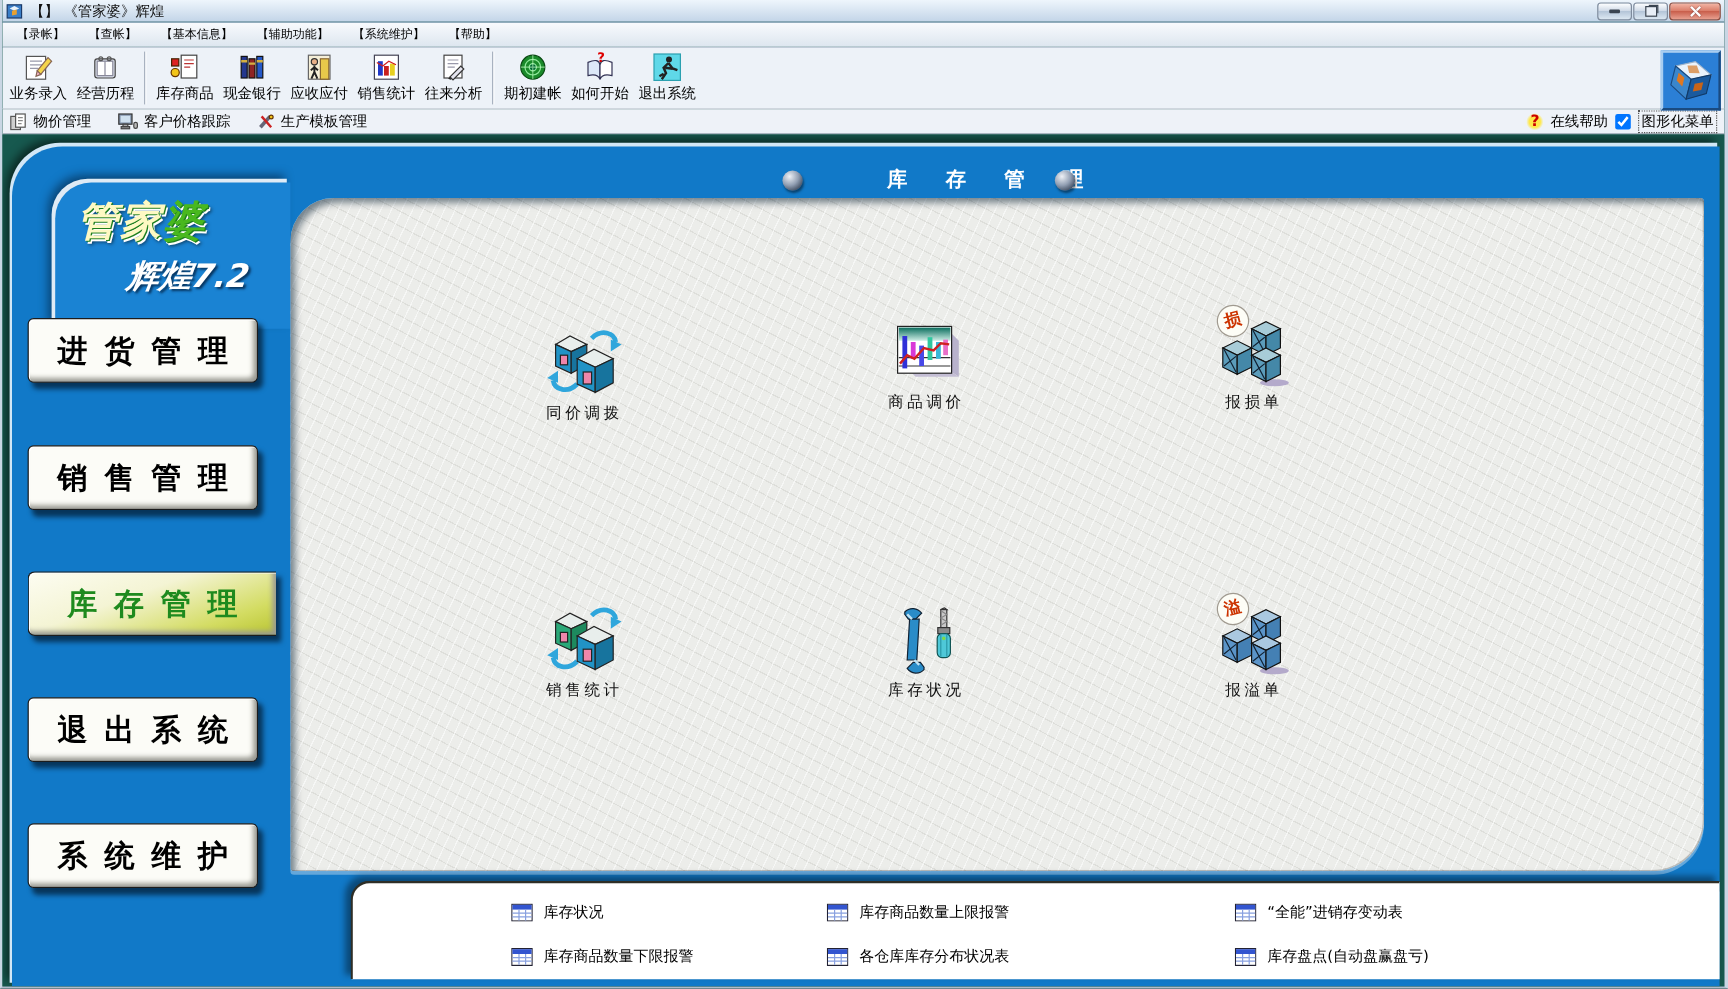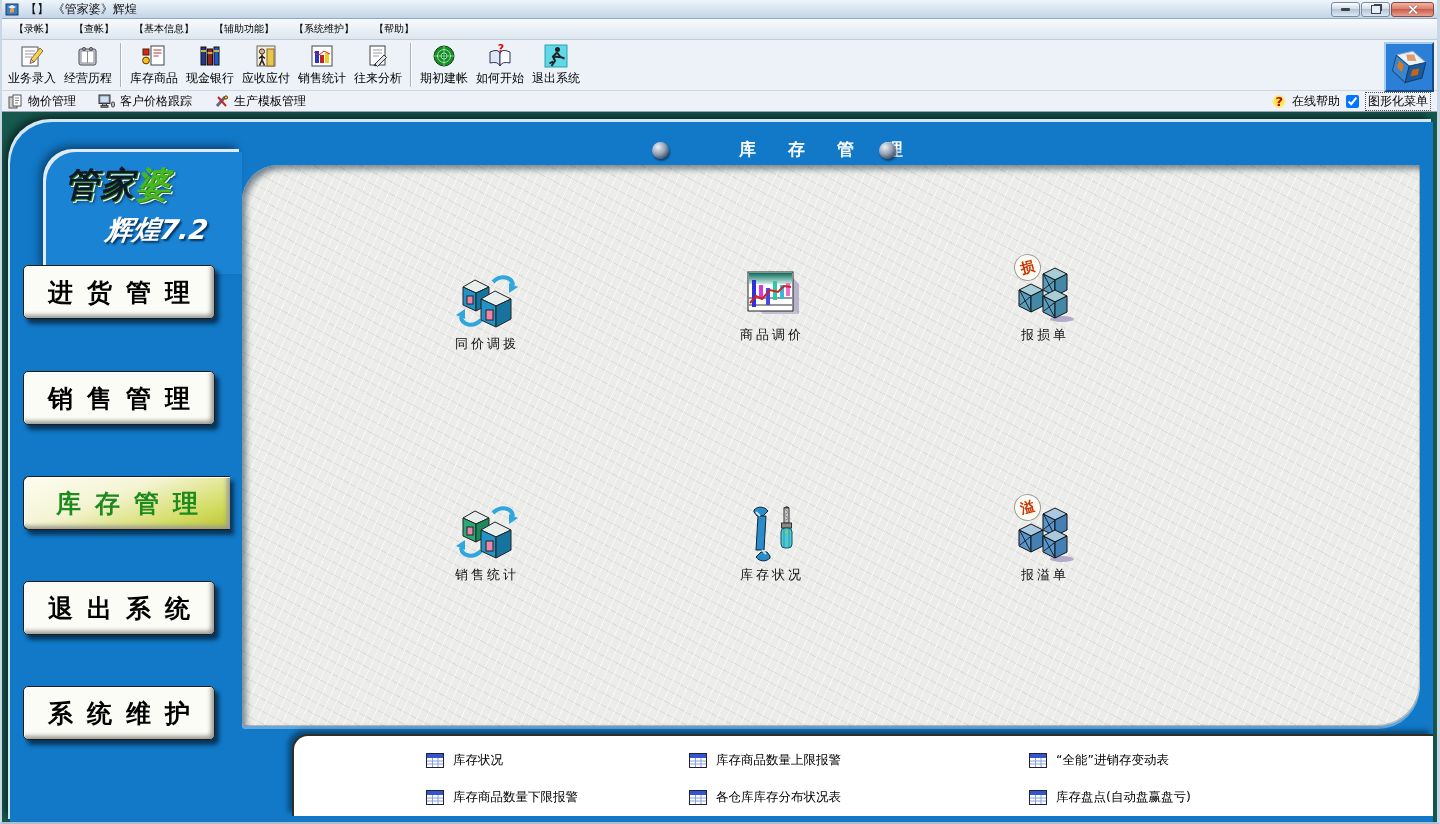--- a/index.html
+++ b/index.html
@@ -44,21 +44,21 @@
   
   .main{position:relative;flex:1;background:#17594f;overflow:hidden;}
   .shell{position:absolute;left:8px;top:10px;right:4px;bottom:0;background:#1179c8;
     border-top-left-radius:42px;box-shadow:-2px -3px 0 #d2e7f6,-5px -6px 8px rgba(0,0,0,.55);}
   
   .sidebar{position:absolute;left:0;top:0;width:232px;bottom:0;}
   .logo-corner{position:absolute;left:36px;top:30px;right:0;height:122px;background:#1a83d3;
     border-top-left-radius:30px;box-shadow:-3px -3px 0 rgba(242,249,255,.92),-6px -6px 8px rgba(0,18,38,.5);}
   .brand{position:absolute;left:54px;top:40px;font-size:34px;font-weight:900;letter-spacing:2px;font-style:italic;
     text-shadow:1px 1px 0 #1f7f1f,2px 2px 0 #ffffff,3px 3px 3px rgba(0,0,0,.55);}
-  .brand .p1{color:#0f172a;} .brand .p2{color:#49b81e;}
+  .brand .p1{color:#fef9c3;} .brand .p2{color:#49b81e;}
   .edition{position:absolute;left:96px;top:90px;font-size:27px;font-weight:bold;font-style:italic;color:#fff;
     transform:skewX(-8deg);text-shadow:2px 2px 2px rgba(0,25,55,.75);}
   .side-btn{position:absolute;left:13px;width:192px;height:54px;background:#fcfcf7;box-sizing:border-box;
     border:1px solid #1c1c1c;border-radius:5px;
     box-shadow:inset 1px 1px 0 #ffffff,inset -3px -3px 4px #9a9a92,4px 5px 4px rgba(0,8,18,.6);
     display:flex;align-items:center;justify-content:center;
     font-size:25px;font-weight:bold;color:#000;letter-spacing:14px;padding-left:14px;cursor:default;}
   .side-btn.selected{width:auto;right:12px;border-right:none;border-radius:6px 0 0 6px;color:#1e8a1e;
     background:linear-gradient(160deg,#fdfdf2 0%,#f4f4d4 40%,#d3dc62 78%,#b9c431 100%);text-align:right;}
   

